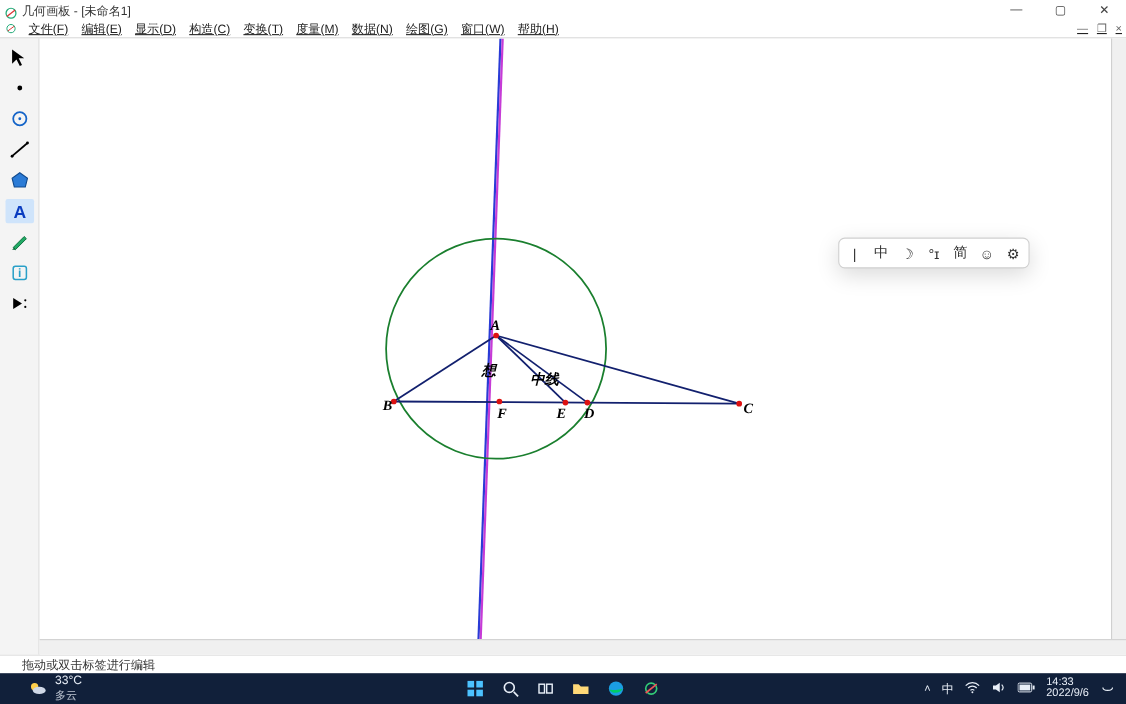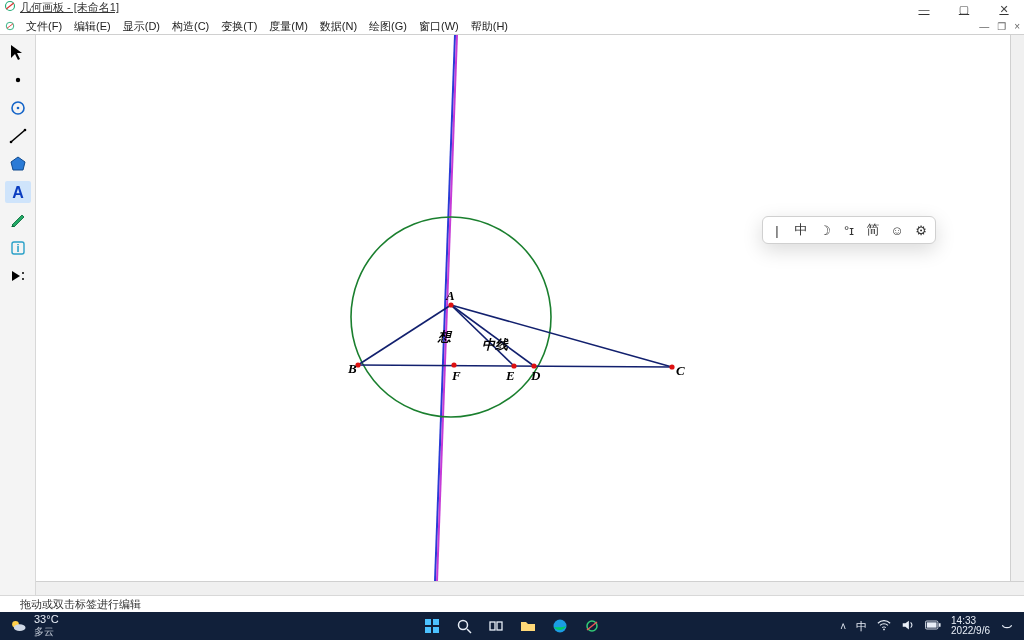--- a/index.html
+++ b/index.html
@@ -1,31 +1,32 @@
 <!DOCTYPE html>
 <html><head>
 <meta charset="utf-8">
 <style>
 * { margin: 0; padding: 0; box-sizing: border-box; font-family: "Microsoft YaHei", Tahoma, Arial, sans-serif; }
 html, body { width: 1024px; height: 640px; overflow: hidden; background: #ffffff; }
 
 
 .titlebar {
-  height: 18px; display: flex; align-items: flex-start; font-size: 11px;
-  background: #ffffff; color: #333; padding-left: 4px; text-decoration: underline;
+  height: 18px; display: flex; align-items: flex-end; font-size: 11px;
+  background: #ffffff; color: #333; padding-left: 4px;
 }
 .titlebar .app-icon { width: 12px; height: 12px; margin-right: 4px; }
 .titlebar .spacer { flex: 1; }
 .winctl { width: 40px; height: 18px; display: flex; align-items: center; justify-content: center; color: #444; font-size: 11px; }
 
 
 .menubar {
   height: 17px; display: flex; align-items: center; font-size: 11px;
   background: #ffffff; color: #222; padding-left: 4px; gap: 0;
   border-bottom: 1px solid #d0d0d0;
+  text-decoration: underline;
 }
 .menubar .doc-icon { width: 12px; height: 12px; margin-right: 4px; }
 .menubar .mitem { padding: 0 6px; }
 .menubar .mspacer { flex: 1; }
 .menubar .mdi { padding: 0 4px; font-size: 10px; color: #666; }
 
 
 .mainrow { display: flex; height: 560px; }
 
 .toolbar {
@@ -60,21 +61,21 @@
   height: 17px; font-size: 11px; color: #333; padding-left: 20px;
   display: flex; align-items: center; background: #fff; border-top: 1px solid #d8d8d8;
 }
 
 
 .taskbar {
   height: 28px; background: #11203a; color: #e8eef7;
   display: flex; align-items: center; font-size: 11px;
   position: relative;
 }
-.taskbar .left { display: flex; align-items: center; gap: 6px; padding-left: 8px; }
+.taskbar .left { display: flex; align-items: center; gap: 6px; padding-left: 24px; }
 .taskbar .center { position: absolute; left: 50%; transform: translateX(-50%); display: flex; gap: 12px; }
 .taskbar .right { margin-left: auto; display: flex; align-items: center; gap: 10px; padding-right: 10px; }
 .tb-icon { width: 20px; height: 20px; display: flex; align-items: center; justify-content: center; border-radius: 3px; }
 .tb-icon svg { width: 16px; height: 16px; }
 .clock { text-align: left; line-height: 1.05; font-size: 10px; }
 .weather-icon { width: 20px; height: 20px; }
 </style>
 </head>
 <body>
 

